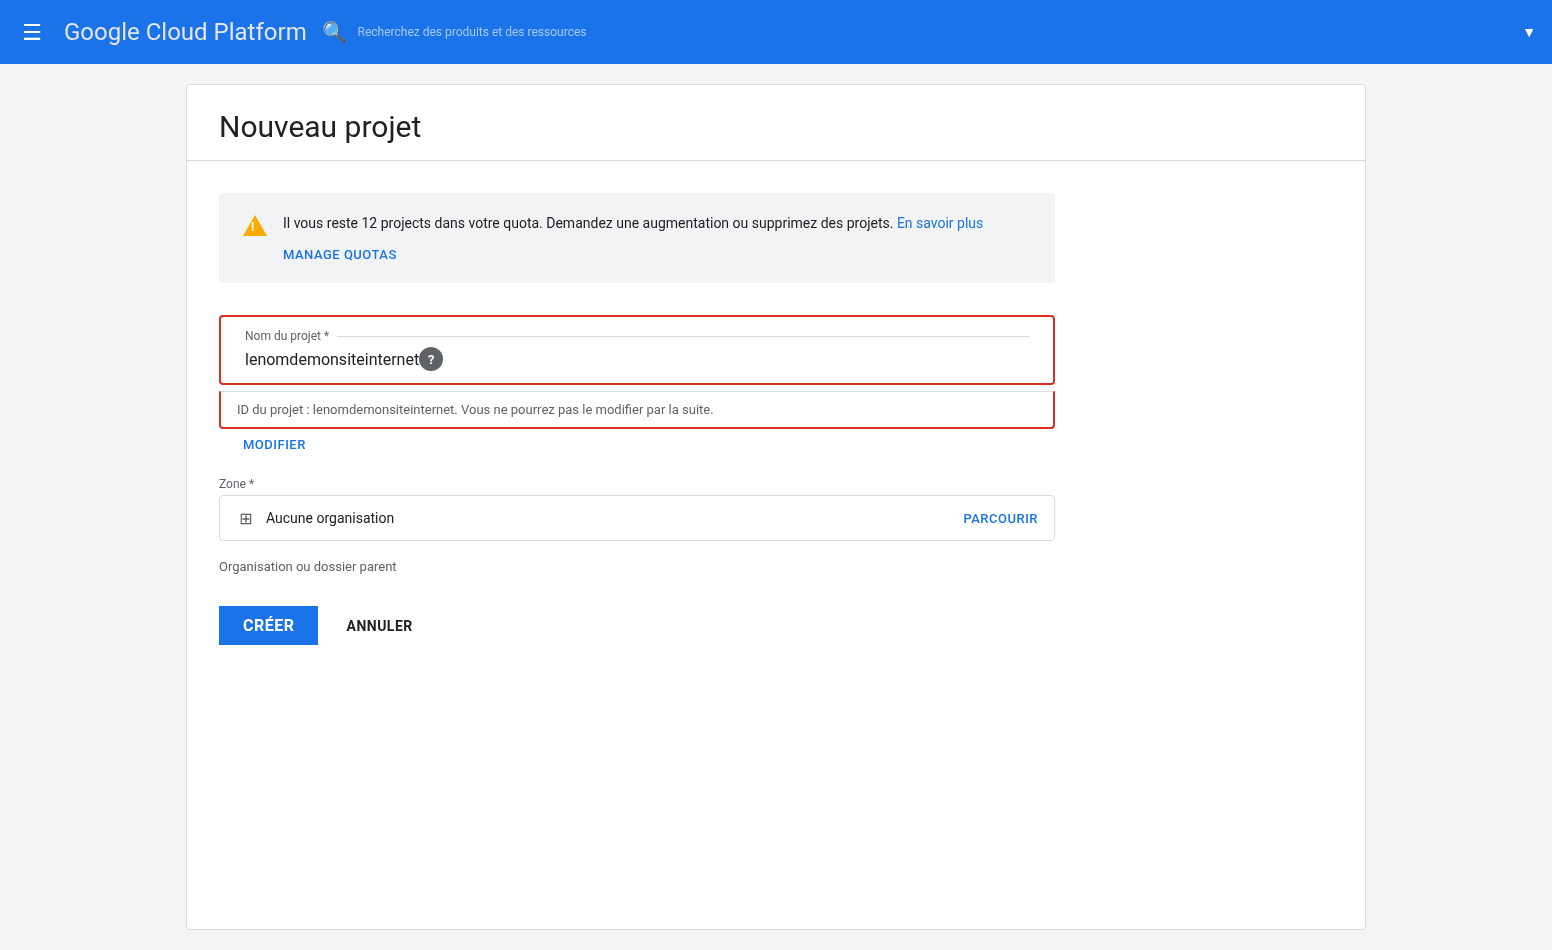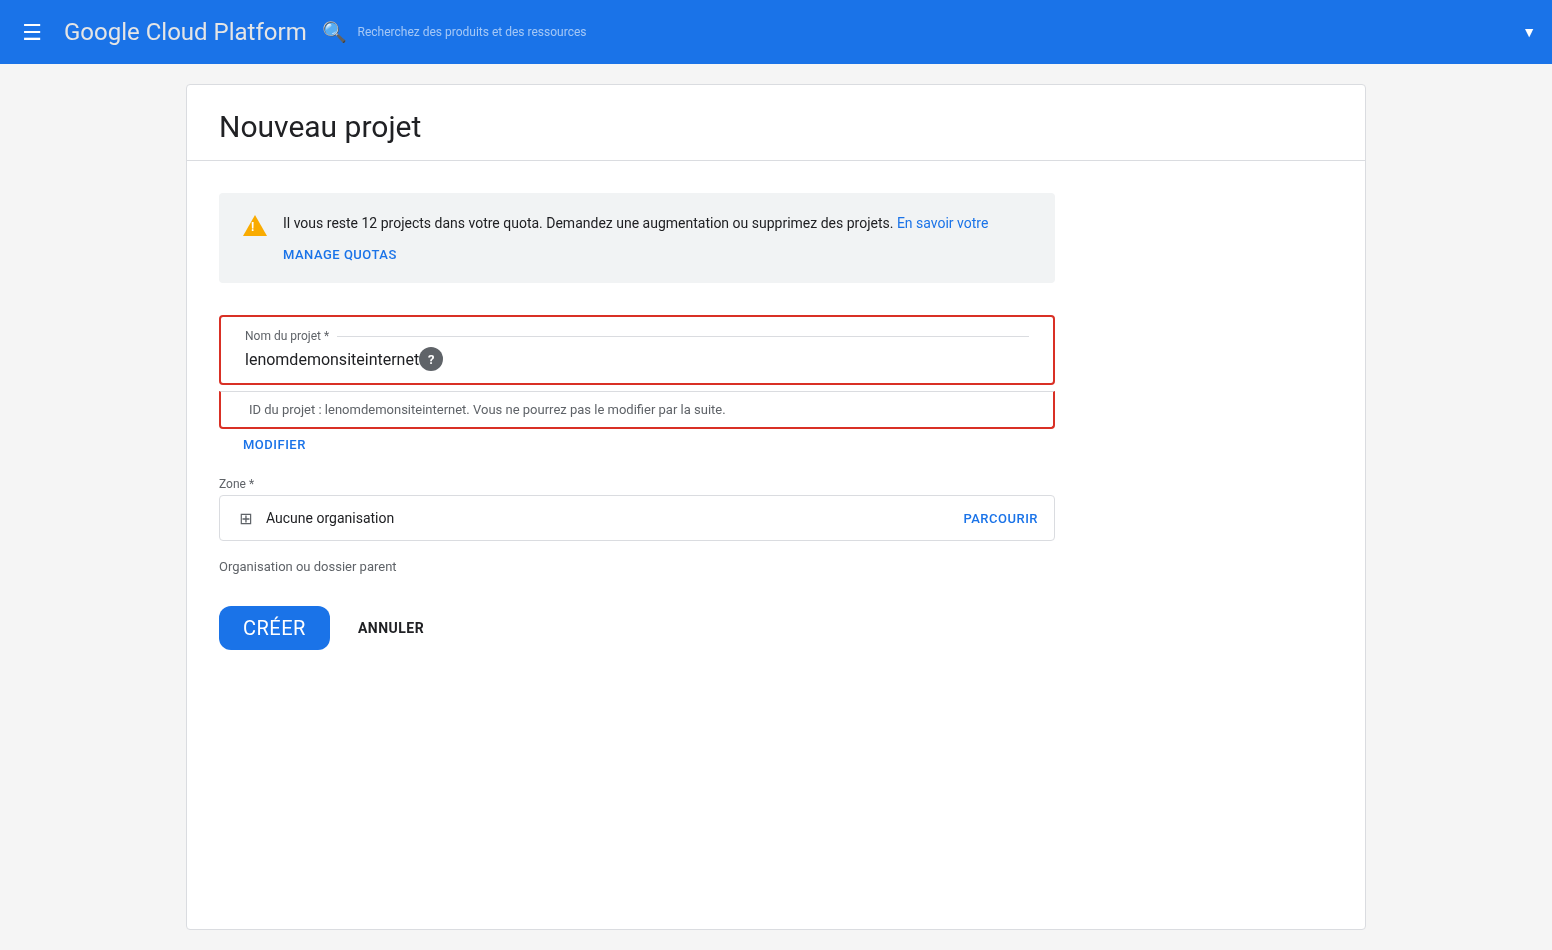--- a/index.html
+++ b/index.html
@@ -209,21 +209,21 @@
       justify-content: center;
       font-size: 13px;
       font-weight: bold;
       cursor: pointer;
       flex-shrink: 0;
     }
 
     .field-hint {
       font-size: 13px;
       color: #5f6368;
-      padding: 10px 28px;
+      padding: 10px 16px;
       border-top: 1px solid #dadce0;
       border-left: 2px solid #d93025;
       border-right: 2px solid #d93025;
       border-bottom: 2px solid #d93025;
       border-radius: 0 0 4px 4px;
       margin-top: -2px;
       background: white;
     }
 
     .modifier-link {
@@ -298,24 +298,24 @@
       display: flex;
       align-items: center;
       gap: 20px;
       margin-top: 32px;
     }
 
     .btn-create {
       background: #1a73e8;
       color: white;
       border: none;
-      border-radius: 12px;
+      border-radius: 0;
       padding: 10px 24px;
-      font-size: 20px;
-      font-weight: 400;
+      font-size: 16px;
+      font-weight: 700;
       letter-spacing: 0.5px;
       cursor: pointer;
       font-family: inherit;
     }
 
     .btn-cancel {
       background: transparent;
       color: #202124;
       border: none;
       padding: 10px 8px;
@@ -368,21 +368,21 @@
 
     <div class="page-body">
 
       <div class="warning-box">
         <div class="warning-icon">
           <div class="warning-triangle"></div>
         </div>
         <div class="warning-content">
           <p class="warning-text">
             <span>Il vous reste 12 projects dans votre quota. Demandez une augmentation ou supprimez des projets.</span>
-            <a href="#" class="warning-link">En savoir votre</a>
+            <a href="#" class="warning-link">En savoir plus</a>
           </p>
           <a href="#" class="manage-quotas-link">MANAGE QUOTAS</a>
         </div>
       </div>
 
       <div class="form-field">
         <div class="field-container-highlighted">
           <div class="field-label-line">
             <span class="field-label-text">
               <span>Nom du projet</span>

